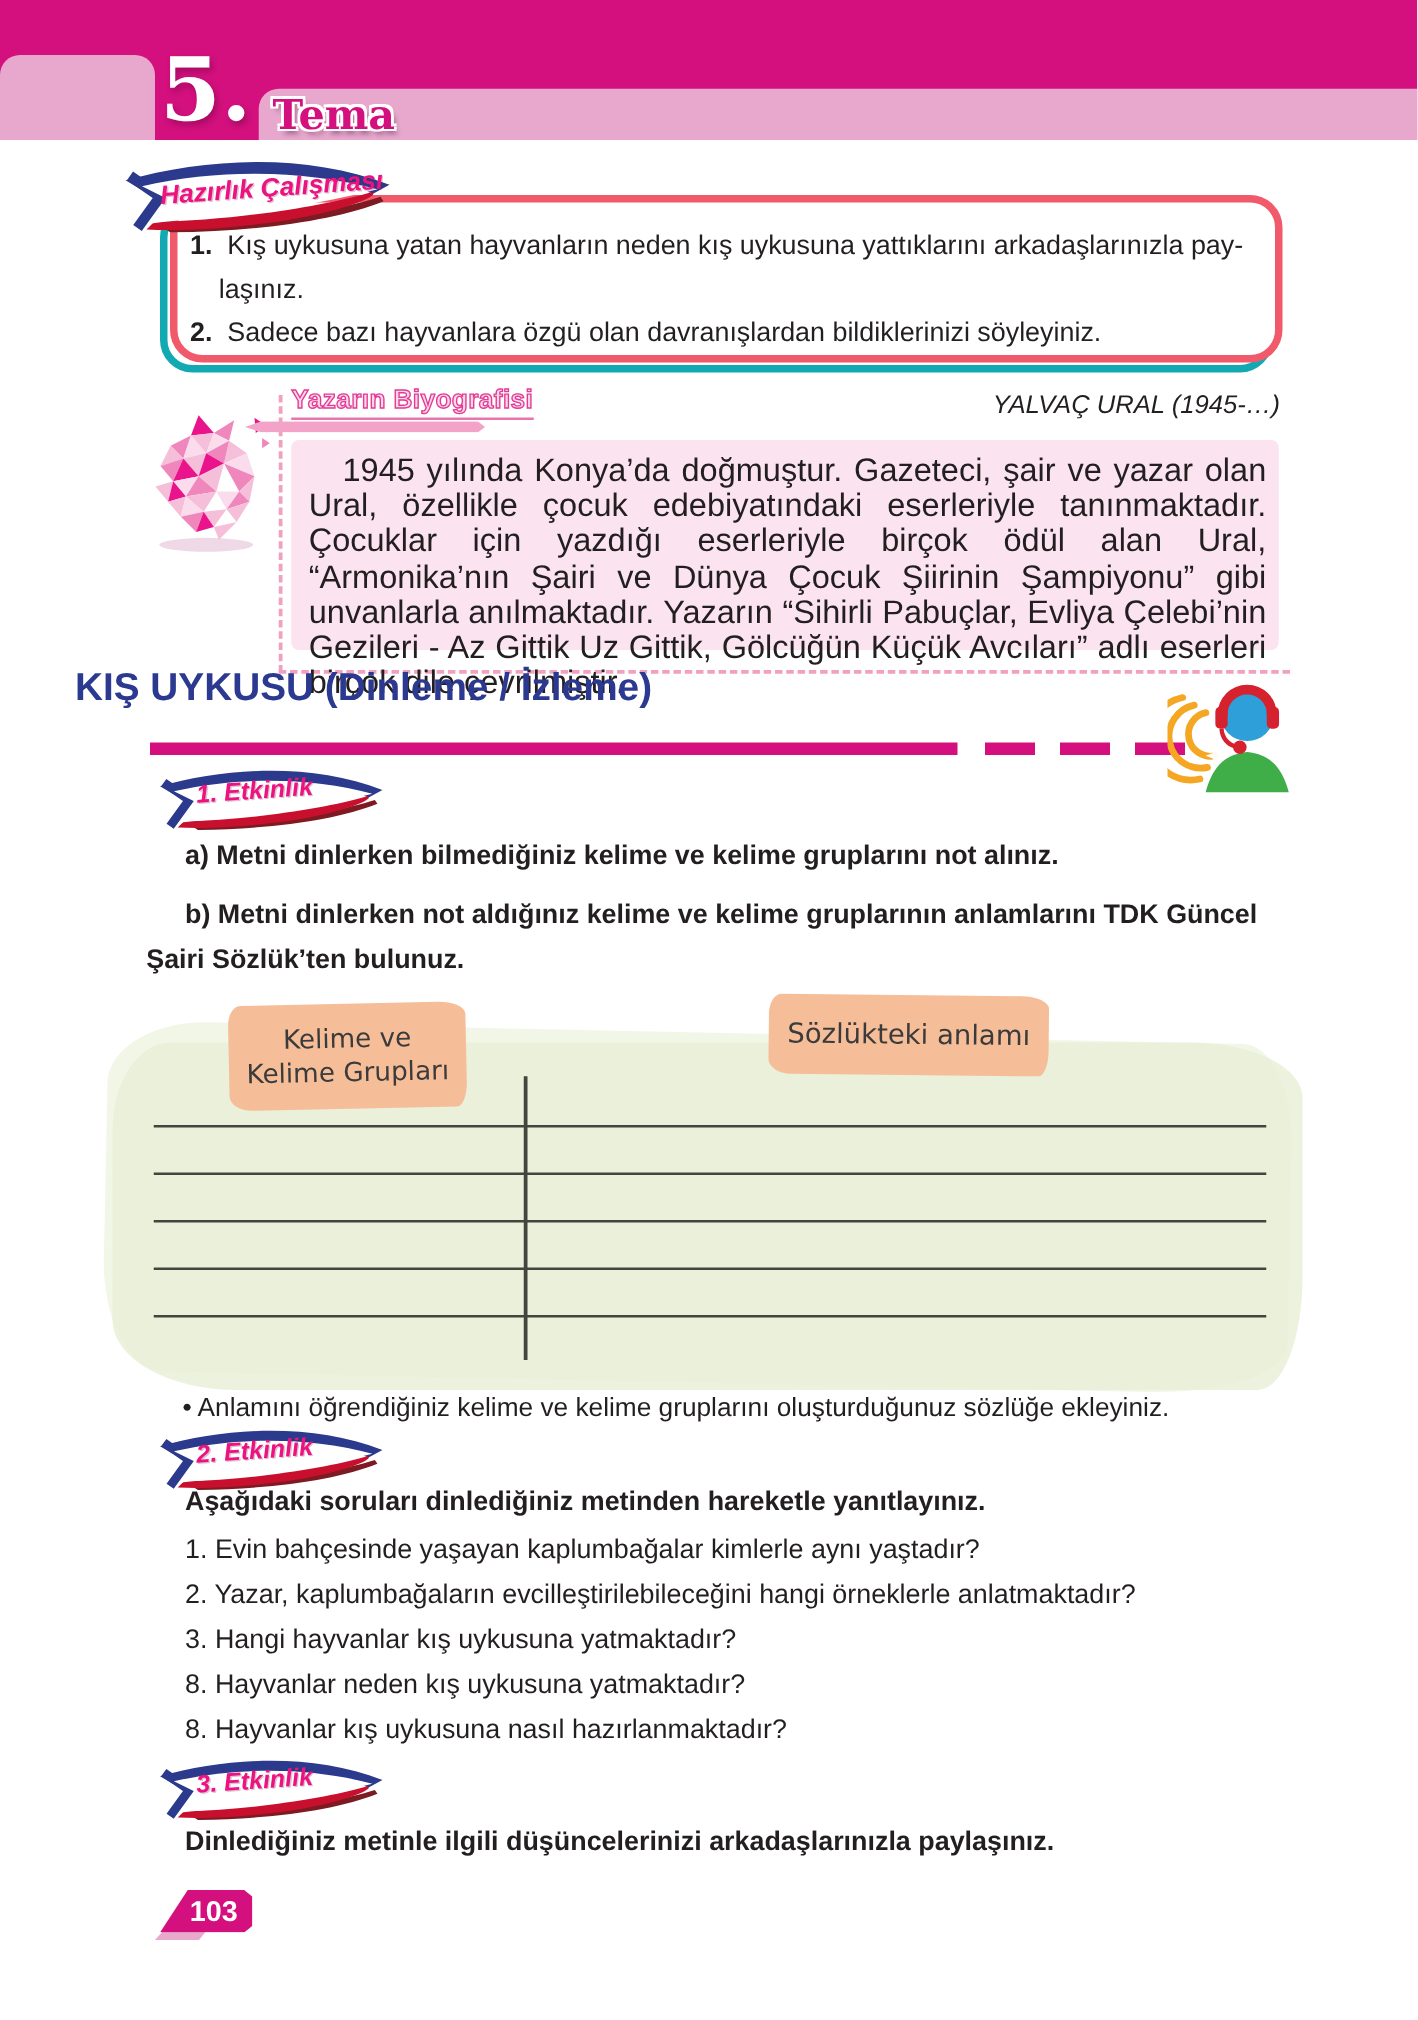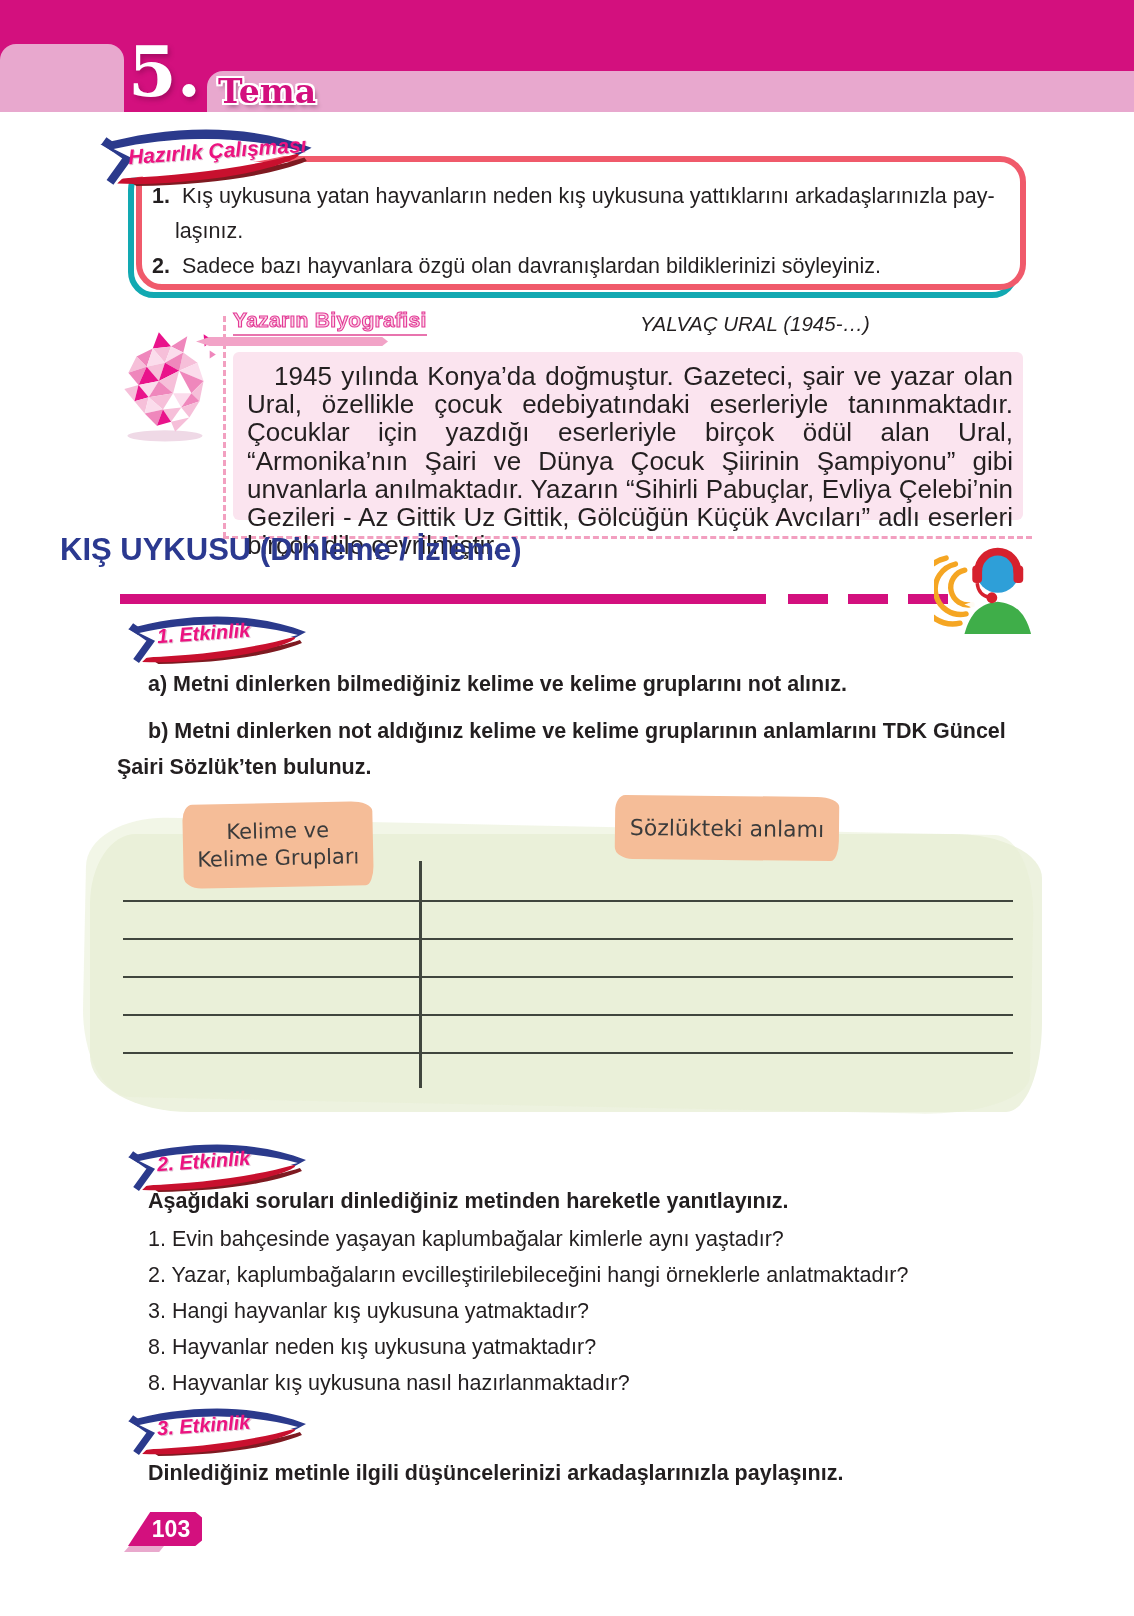--- a/index.html
+++ b/index.html
@@ -31,21 +31,21 @@
   .prep-coral { position:absolute; left:136px; top:156px; width:890px; height:134px; border:6.5px solid #F05A6B; border-radius:26px; background:#ffffff; z-index:2; }
   .prep-line { position:absolute; z-index:4; font-size:21.5px; color:#231F20; white-space:nowrap; }
   .prep-num { font-weight:bold; }
 
   
   .bio-dash-v { position:absolute; left:223px; top:316px; height:222px; width:0; border-left:3px dashed #F2A0C0; z-index:1; }
   .bio-dash-h { position:absolute; left:223px; top:536px; width:809px; height:0; border-top:3px dashed #F2A0C0; z-index:1; }
   .bio-label { position:absolute; left:233px; top:308px; z-index:4; font-size:21px; font-weight:bold; color:#FBD7E8; -webkit-text-stroke:1.1px #E33A96; letter-spacing:.3px; border-bottom:2.5px solid #E874AE; padding-bottom:2px; white-space:nowrap; }
   .bio-tail { position:absolute; left:196px; top:337px; width:192px; height:9px; background:#F2A3C7; z-index:3;
     clip-path:polygon(0% 50%, 7% 0%, 97% 0%, 100% 50%, 97% 100%, 7% 100%); }
-  .bio-author { position:absolute; left:640px; top:312px; width:384px; text-align:left; font-size:20.5px; font-style:italic; color:#231F20; white-space:nowrap; }
+  .bio-author { position:absolute; left:640px; top:312px; width:384px; text-align:right; font-size:20.5px; font-style:italic; color:#231F20; white-space:nowrap; }
   .bio-box { position:absolute; left:233px; top:352px; width:790px; height:168px; background:#FBE4EF; border-radius:6px; z-index:2; }
   .bio-text { position:absolute; left:247px; top:362px; width:766px; z-index:3; font-size:26px; line-height:28.2px; color:#231F20; text-align:justify; text-indent:27px; }
   .gem { position:absolute; left:118px; top:322px; width:98px; height:122px; z-index:2; }
 
   
   .lesson-title { position:absolute; left:60px; top:532px; width:930px; text-align:left; font-size:31px; font-weight:bold; color:#2B3990; z-index:4; white-space:nowrap; }
   .title-rule { position:absolute; top:594px; height:10px; background:#D3107E; z-index:3; }
   .rule-solid { left:120px; width:646px; }
   .dash1 { left:788px; width:40px; } .dash2 { left:848px; width:40px; } .dash3 { left:908px; width:40px; }
   .listen-icon { position:absolute; left:934px; top:536px; width:104px; height:98px; z-index:4; }
@@ -184,20 +184,21 @@
   </div>
   <div class="brush brush-2">
     <span>Sözlükteki anlamı</span>
   </div>
   <div class="vline"></div>
   <div class="hline" style="top:900px;"></div>
   <div class="hline" style="top:938px;"></div>
   <div class="hline" style="top:976px;"></div>
   <div class="hline" style="top:1014px;"></div>
   <div class="hline" style="top:1052px;"></div>
+  <div class="txt" style="left:146px; top:1115px; font-size:21px;">• Anlamını öğrendiğiniz kelime ve kelime gruplarını oluşturduğunuz sözlüğe ekleyiniz.</div>
 
   <div class="banner banner-act banner-act2">
     <svg viewBox="0 0 180 52" preserveAspectRatio="none">
       <path d="M2,17 C55,2 122,-2 178,20 L167,26 C122,8 62,10 12,23 Z" fill="#2B3A8C"></path>
       <path d="M5,14 L25,28 L10,49" stroke="#2B3A8C" stroke-width="7" fill="none"></path>
       <path d="M26,48 C80,47 142,38 172,28 L174,31 C142,44 92,51 32,52 Z" fill="#7E1A21"></path>
       <path d="M21,45 C72,44 132,35 166,25 C174,27 142,40 94,46 C62,50 36,51 16,50 Z" fill="#C8102E"></path>
       <path d="M13,21 C65,9 122,10 170,23 C122,36 62,41 19,46 L29,29 Z" fill="#ffffff"></path>
     </svg>
     <span class="lbl">2. Etkinlik</span>

